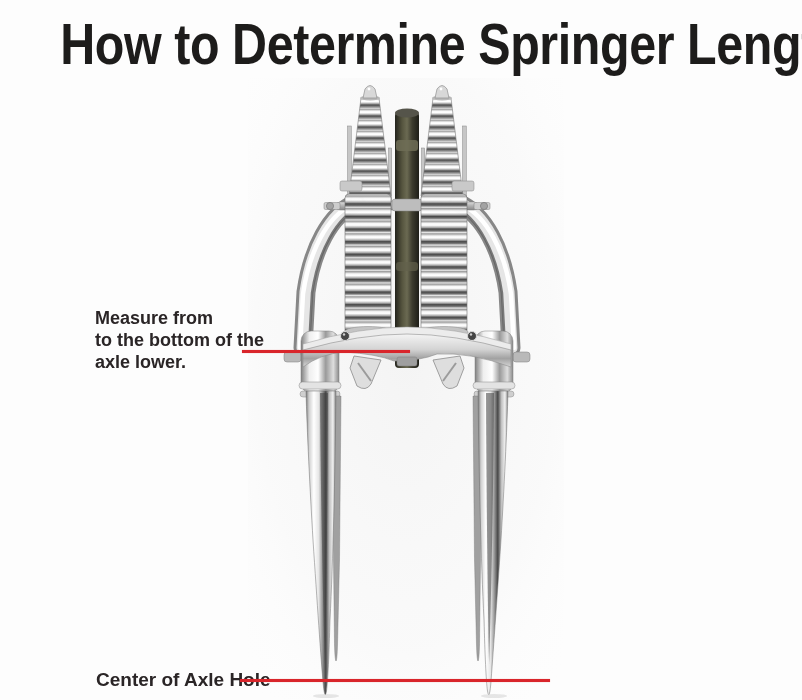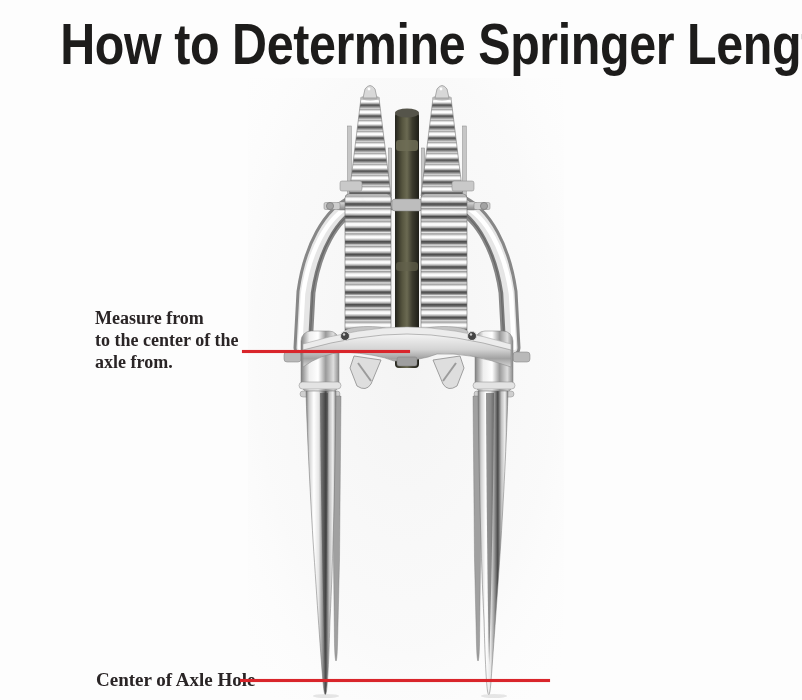--- a/index.html
+++ b/index.html
@@ -11,21 +11,21 @@
   }
   .stage{position:absolute;inset:0;width:802px;height:700px;}
   svg.fork{position:absolute;left:0;top:0;width:802px;height:700px;}
   .title{
     position:absolute;left:0;top:13px;width:802px;
     text-align:center;white-space:nowrap;
     font-size:57px;font-weight:700;letter-spacing:-0.5px;line-height:62px;
     color:#1d1c1b;
     transform:scaleX(0.85);transform-origin:50% 50%;
   }
-  .note{position:absolute;font-weight:700;color:#2a2526;font-family:Liberation Serif, serif;}
+  .note{position:absolute;font-weight:700;color:#2a2526;}
   .note span{display:block;white-space:nowrap;}
   .note-measure{left:95px;top:307px;font-size:18px;line-height:22px;}
   .note-length{left:414px;top:497px;font-size:19px;line-height:23px;}
   .note-axle{left:96px;top:668px;font-size:19px;line-height:23px;white-space:nowrap;}
   .callout{position:absolute;height:3px;background:#d9252b;box-shadow:0 0 1px rgba(217,37,43,.6);}
   .callout-tree{left:242px;top:350px;width:168px;}
   .callout-axle{left:240px;top:679px;width:310px;}
 </style>
 </head>
 <body>
@@ -212,22 +212,22 @@
       <path d="M 508,391 L 478,391 C 479,480 481,560 484,620 C 485,655 486,680 487.5,691 Q 488,694.5 488.8,694.5 Q 489.8,694.5 490.8,684 C 492.6,660 497,600 501,540 C 504,490 507,430 508,391 Z" fill="url(#legR)" stroke="#6f6f6f" stroke-width="0.5"></path>
       <path d="M 320,393 L 328,393 C 327.5,500 326.5,580 325.5,640 L 324.9,664 L 324.2,640 C 322.5,580 320.5,480 320,393 Z" fill="#3f3f3f" opacity="0.55"></path>
       <path d="M 494,393 L 486,393 C 486.5,500 487.5,580 488.5,640 L 489.1,664 L 489.8,640 C 491.5,580 493.5,480 494,393 Z" fill="#3f3f3f" opacity="0.55"></path>
     </g>
   </svg>
 
   <div class="title">How to Determine Springer Length</div>
 
   <div class="note note-measure">
     <span>Measure from</span>
-    <span>to the center of the</span>
-    <span>axle from.</span>
+    <span>to the bottom of the</span>
+    <span>axle lower.</span>
   </div>
 
 
   <div class="note note-axle">Center of Axle Hole</div>
 
   <div class="callout callout-tree"></div>
   <div class="callout callout-axle"></div>
 
 </div>
 

